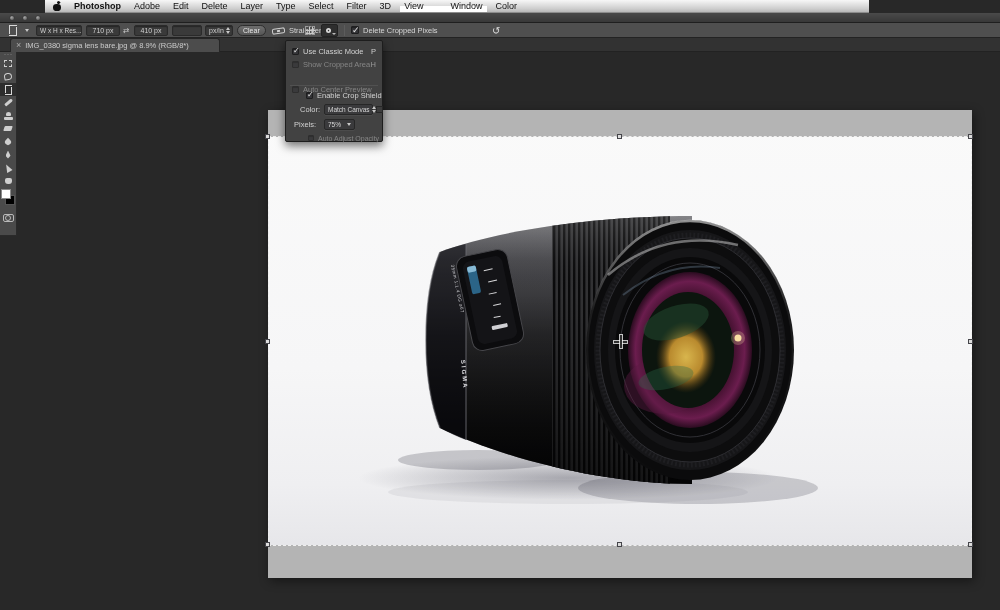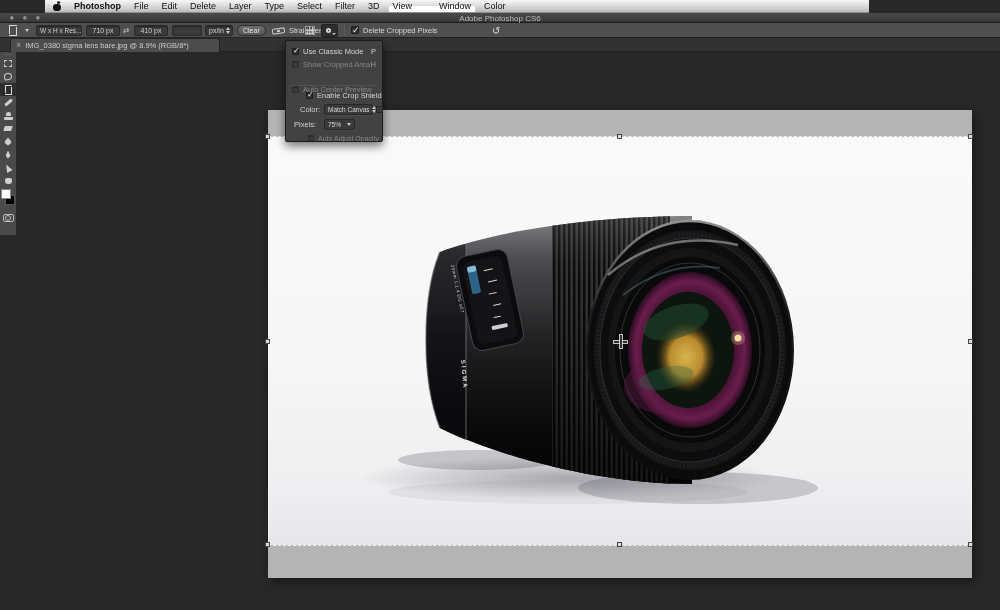--- a/index.html
+++ b/index.html
@@ -286,40 +286,39 @@
       <div class="handle" style="left:-3px; top:432px;"></div>
       <div class="handle" style="left:349px; top:432px;"></div>
       <div class="handle" style="left:700px; top:432px;"></div>
       <div id="crop-center"></div>
     </div>
   </div>
 
   <div id="menubar" class="abs">
     <div class="apple-logo"></div>
     <span class="menu-app">Photoshop</span>
-    <span>File</span>
+    <span>Adobe</span>
     <span>Edit</span>
     <span>Delete</span>
     <span>Layer</span>
     <span>Type</span>
     <span>Select</span>
     <span>Filter</span>
     <span>3D</span>
     <span class="hl-group">
       <span>View</span>
       <span>Window</span>
     </span>
     <span>Color</span>
   </div>
 
   <div id="titlebar" class="abs">
     <div class="tl" style="left:9px;"></div>
     <div class="tl" style="left:22px;"></div>
     <div class="tl" style="left:35px;"></div>
-    <div id="win-title">Adobe Photoshop CS6</div>
   </div>
 
   <div id="optionsbar" class="abs">
     <div class="abs" style="left:7px; top:2px;">
         <div class="crop-glyph"></div>
       </div>
     <div class="abs" style="left:25px; top:6px;">
         <div class="tri-dn"></div>
       </div>
     <div class="ob-field ob-drop" style="left:36px; width:46px; font-size:6.5px;">

